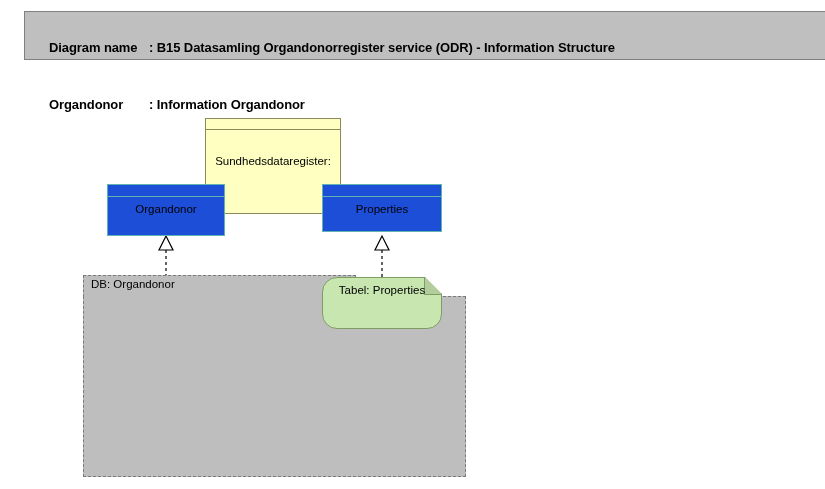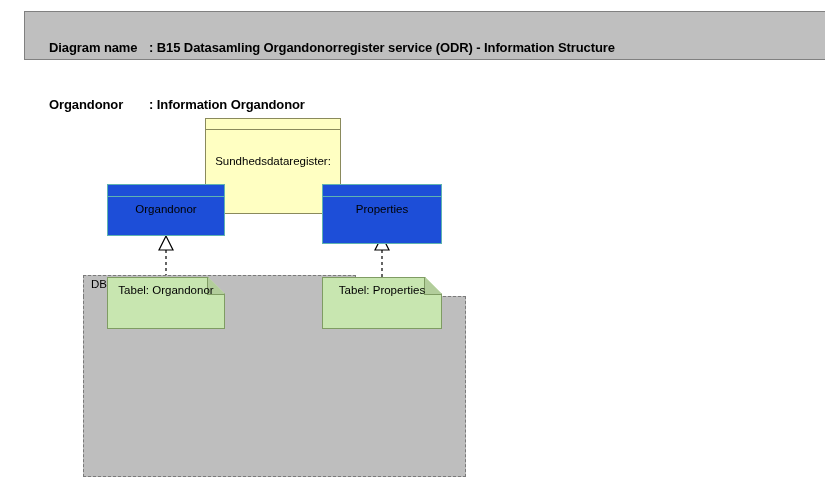--- a/index.html
+++ b/index.html
@@ -130,21 +130,21 @@
   .obj-box .body {
     display: flex;
     align-items: flex-start;
     justify-content: center;
     padding-top: 6px;
     font-size: 11.5px;
     height: 38px;
     box-sizing: border-box;
   }
   #node-organdonor { left: 107px; top: 110px; width: 118px; height: 52px; }
-  #node-properties { left: 322px; top: 110px; width: 120px; height: 60px; }
+  #node-properties { left: 322px; top: 110px; width: 120px; height: 48px; }
 
   
   .art-box {
     position: absolute;
     box-sizing: border-box;
     background: #c8e6b0;
     border: 1px solid #7f9c63;
     clip-path: polygon(0 0, calc(100% - 17px) 0, 100% 17px, 100% 100%, 0 100%);
   }
   .art-box .fold {
@@ -160,21 +160,21 @@
   }
   .art-box .label {
     position: absolute;
     left: 0;
     top: 6px;
     width: 100%;
     text-align: center;
     font-size: 11.5px;
   }
   #node-tabel-organdonor { left: 107px; top: 203px; width: 118px; height: 52px; }
-  #node-tabel-properties { left: 322px; top: 203px; width: 120px; height: 52px; }
+  #node-tabel-properties { left: 322px; top: 203px; width: 120px; height: 52px; border-radius: 15px; }
 
   
   #connectors {
     position: absolute;
     left: 0;
     top: 0;
     width: 825px;
     height: 415px;
     pointer-events: none;
   }
@@ -234,23 +234,19 @@
   <div id="node-organdonor" class="obj-box">
     <div class="band"></div>
     <div class="body">Organdonor</div>
   </div>
 
   <div id="node-properties" class="obj-box">
     <div class="band"></div>
     <div class="body">Properties</div>
   </div>
 
-  <div id="node-tabel-organdonor" class="art-box">
-    <div class="fold"></div>
-    <div class="label">Tabel: Organdonor</div>
-  </div>
 
   <div id="node-tabel-properties" class="art-box">
     <div class="fold"></div>
     <div class="label">Tabel: Properties</div>
   </div>
 
 </div>
 
 </body></html>

